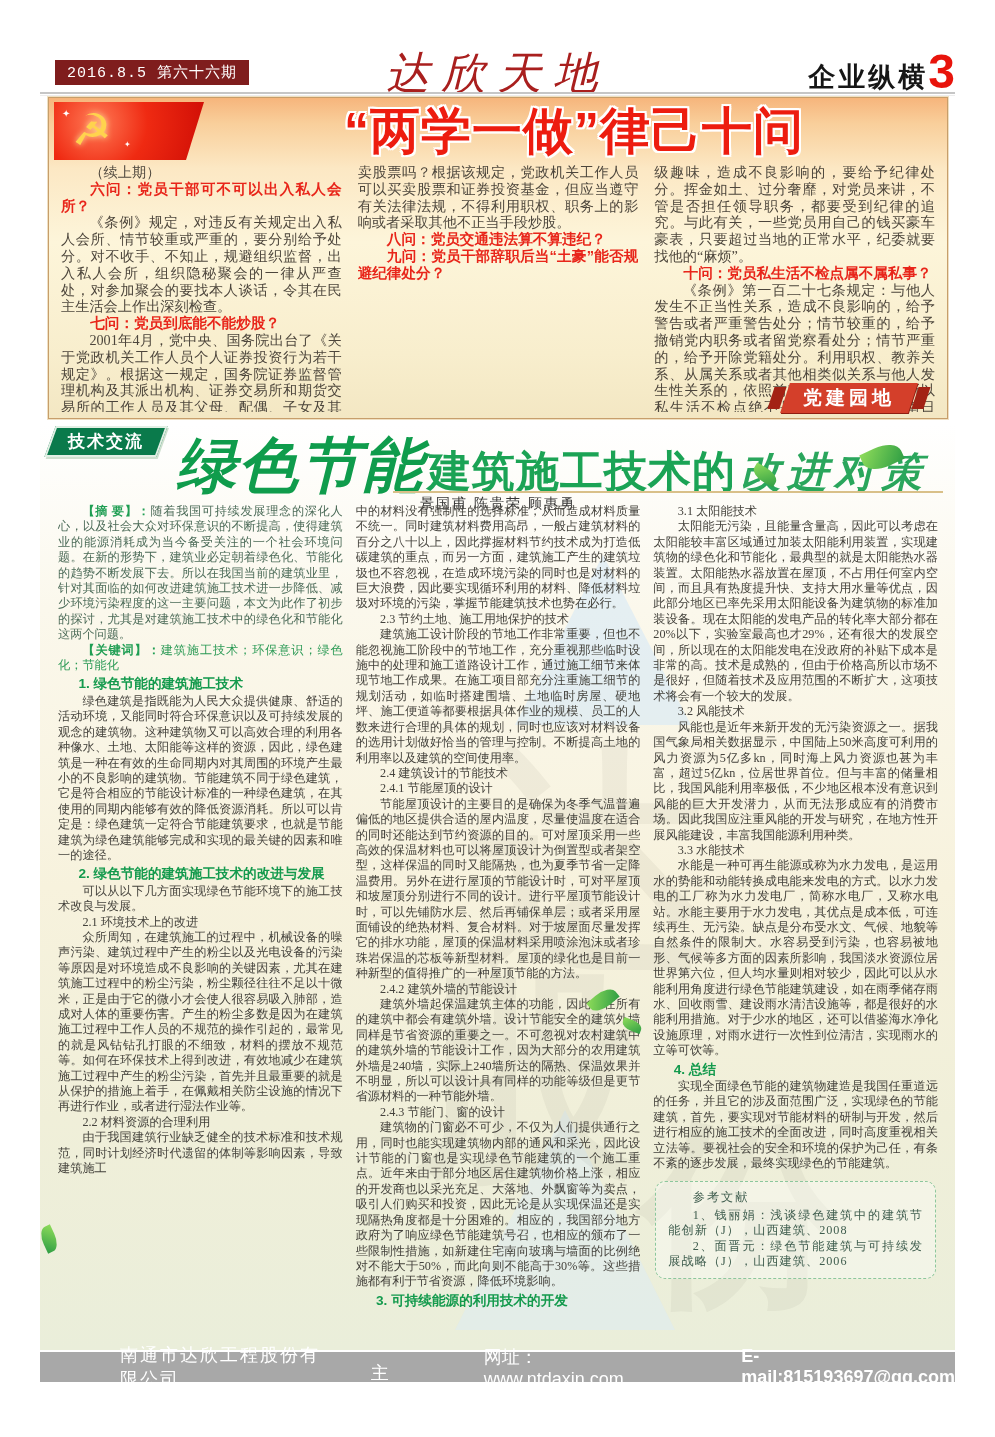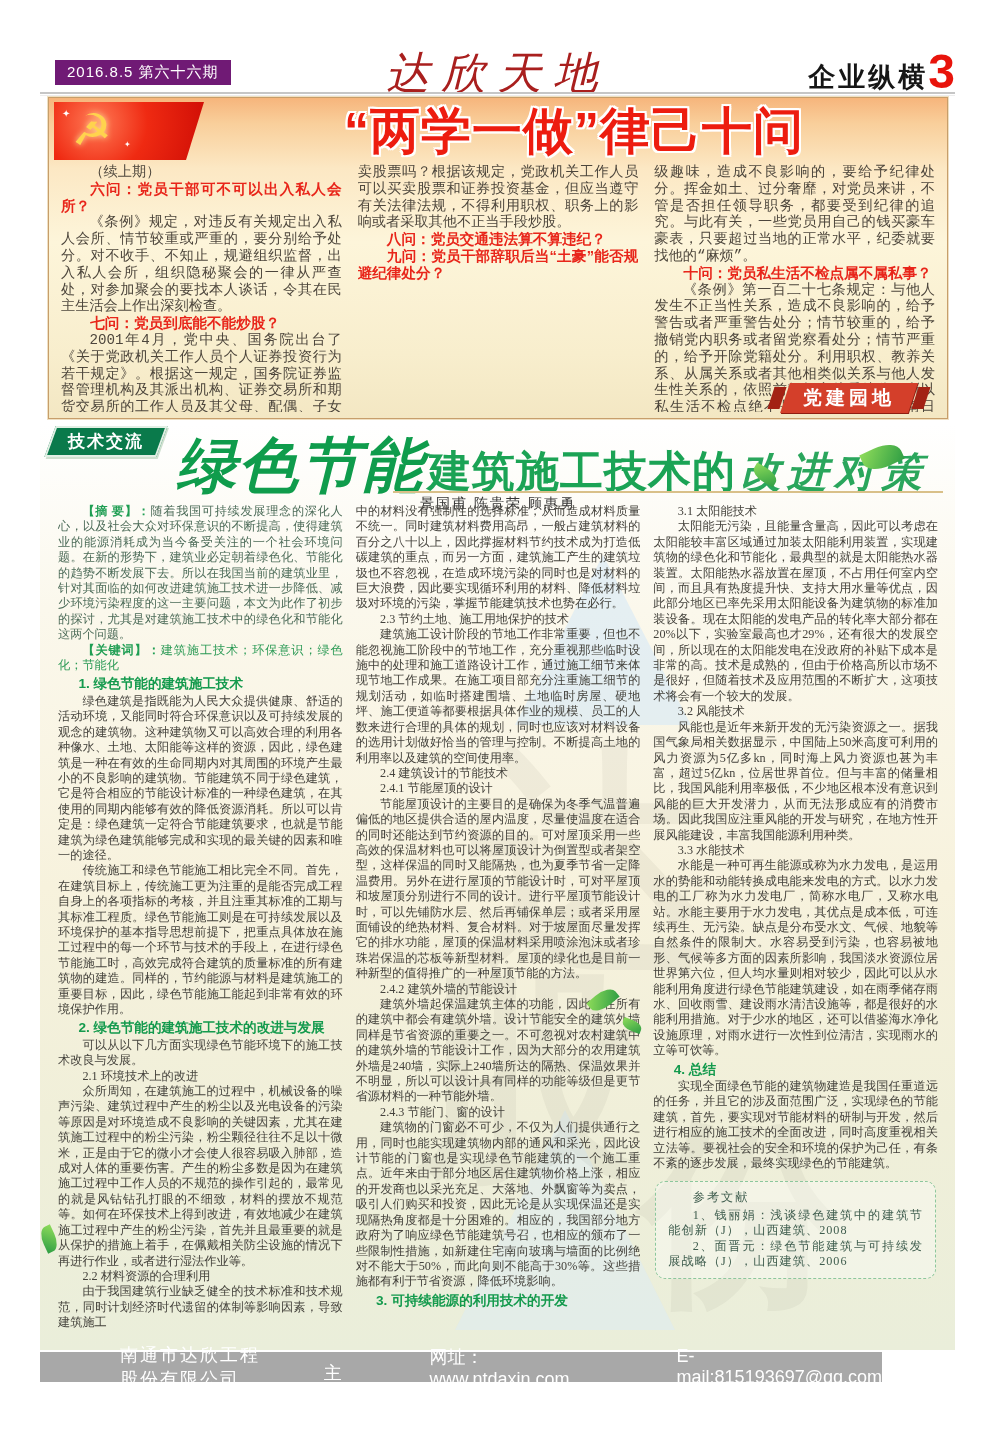--- a/index.html
+++ b/index.html
@@ -1,22 +1,22 @@
 <!DOCTYPE html>
 <html><head>
 <meta charset="utf-8">
 <style>
   html,body{margin:0;padding:0;}
   body{background:#fff;font-family:"Liberation Serif","DejaVu Serif",serif;}
   .page{position:relative;width:995px;height:1437px;background:#fff;overflow:hidden;margin:0 auto;}
 
   
   .hdr{position:absolute;left:40px;top:50px;width:915px;height:44px;}
-  .issue-box{position:absolute;left:15px;top:10px;background:#701a75;color:#fff;
-    font-family:Liberation Sans, sans-serif;font-size:15px;padding:3px 12px;letter-spacing:1px;}
+  .issue-box{position:absolute;left:15px;top:10px;background:#7f1d1d;color:#fff;
+    font-family:Liberation Mono, monospace;font-size:15px;padding:3px 12px;letter-spacing:1px;}
   .masthead{position:absolute;left:0;right:0;top:-6px;text-align:center;color:#a91f1e;
     font-family:"DejaVu Serif",serif;font-style:italic;font-weight:normal;font-size:44px;letter-spacing:12px;}
   .hdr-right{position:absolute;right:0;top:0;display:flex;align-items:flex-end;gap:0;}
   .section-name{font-family:"Liberation Sans",sans-serif;font-weight:900;font-size:27px;color:#161616;letter-spacing:3px;line-height:1.2;}
   .page-num{font-family:"Liberation Sans",sans-serif;font-weight:900;font-size:48px;color:#e8140c;line-height:0.9;}
   .hdr-rule{position:absolute;left:40px;top:92px;width:915px;border-top:2px solid #c6c6c6;border-bottom:1px solid #ededed;height:1px;}
 
   
   .a1{position:absolute;left:48px;top:97px;width:900px;height:322px;box-sizing:border-box;
       border:1px solid #c79e6b;outline:1px solid #efe0c2;
@@ -26,21 +26,21 @@
       clip-path:polygon(0 0,100% 0,88% 100%,0 100%);}
   .flag .emblem{position:absolute;left:18px;top:2px;font-size:44px;color:#ffd34d;text-shadow:0 0 6px #ffef9e;}
   .flag .spark1,.flag .spark2{position:absolute;color:#fff;font-size:10px;}
   .flag .spark1{left:8px;top:6px;}
   .flag .spark2{left:70px;top:38px;font-size:8px;}
   .a1-title{position:absolute;left:160px;right:8px;top:0px;text-align:center;
       font-family:"Liberation Sans",sans-serif;font-weight:900;font-size:50px;letter-spacing:1px;color:#ed1c0f;white-space:nowrap;
       text-shadow:-2px 0 #fff,2px 0 #fff,0 -2px #fff,0 2px #fff,-2px -2px #fff,2px 2px #fff,-2px 2px #fff,2px -2px #fff;}
   .a1-cols{position:absolute;left:12px;right:12px;top:66px;height:248px;display:flex;gap:16px;overflow:hidden;}
   .a1-cols .col{flex:1 1 0;overflow:hidden;font-size:14.2px;line-height:16.8px;color:#4d463c;}
-  .a1-cols .para{margin:0;text-align:justify;text-indent:2em;font-family:Liberation Mono, monospace;}
+  .a1-cols .para{margin:0;text-align:justify;text-indent:2em;}
   .a1-cols .t-pc{text-indent:0;}
   .a1-cols .t-h{color:#e8251a;font-weight:bold;font-family:"Liberation Sans",sans-serif;font-size:14.6px;}
   .pb-badge{position:absolute;right:18px;bottom:5px;z-index:3;}
   .pb-badge .wing{display:inline-block;width:12px;height:22px;background:#a32214;transform:skewX(-18deg);margin:0 2px;vertical-align:middle;}
   .pb-badge .core{display:inline-block;background:#d43f2a;color:#fff;transform:skewX(-18deg);
       font-family:"Liberation Sans",sans-serif;font-weight:bold;font-size:19px;letter-spacing:4px;
       padding:2px 18px;vertical-align:middle;box-shadow:1px 1px 0 #8f1d10;}
   .pb-badge .core span{display:inline-block;transform:skewX(18deg);}
 
   
@@ -64,26 +64,26 @@
   .a2-cols .t-pc{text-indent:0;}
   .a2-cols .t-abs{color:#4c6b58;}
   .a2-cols .t-abs .lbl,.a2-cols .t-kw .lbl{color:#1f9e53;font-weight:bold;}
   .a2-cols .t-kw{color:#2b9a55;}
   .a2-cols .t-g{color:#149a4d;font-weight:bold;font-family:"Liberation Sans",sans-serif;font-size:13.6px;text-indent:1.5em;margin:3px 0 2px;}
   .ref-box{margin:10px 2px 0 2px;border:1px dashed #8cc79c;border-radius:10px;padding:8px 12px;background:rgba(255,255,255,0.35);color:#3f5d4e;}
   .ref-box .para{margin:0;text-align:justify;text-indent:2em;letter-spacing:1px;}
   .ref-title{text-indent:2em;letter-spacing:2px;margin:0 0 2px;}
 
   
-  .footer-bar{position:absolute;left:40px;top:1352px;width:842px;height:30px;background:#a8a8a8;
+  .footer-bar{position:absolute;left:40px;top:1352px;width:915px;height:30px;background:#a8a8a8;
       display:flex;align-items:center;color:#fff;font-family:"Liberation Sans",sans-serif;font-size:18px;gap:27px;}
   .footer-bar .f-company{margin-left:80px;letter-spacing:2px;}
   .footer-bar .f-host{margin-left:22px;letter-spacing:2px;margin-top:36px;}
   .footer-bar .f-site{margin-left:55px;}
-  .footer-bar .f-email{margin-left:80px;}
+  .footer-bar .f-email{margin-left:80px;font-weight:bold;}
 
   
   .wm-tri{position:absolute;width:0;height:0;z-index:0;}
   .wm-tri.t1{left:515px;top:555px;border-left:88px solid transparent;border-right:88px solid transparent;border-bottom:170px solid #d8e9f6;opacity:.65;}
   .wm-tri.t2{left:455px;top:1110px;border-left:110px solid transparent;border-right:110px solid transparent;border-bottom:220px solid #dcebf5;opacity:.5;}
   .wm-char{position:absolute;z-index:0;font-family:"DejaVu Serif",serif;font-weight:bold;color:rgba(90,80,60,0.06);}
   .wm-char.c1{left:470px;top:700px;font-size:240px;}
   .wm-char.c2{left:420px;top:930px;font-size:220px;}
   .wm-char.c3{left:640px;top:1080px;font-size:200px;}
   .leaf{position:absolute;z-index:3;background:linear-gradient(135deg,#8fdc5a,#2f9e44);border-radius:0 60% 0 60%;}
@@ -159,21 +159,20 @@
         <span class="t-script">改进对策</span>
       </div>
       <div class="title-underline"></div>
       <div class="authors">景国甫 陈贵荣 顾惠勇</div>
       <div class="a2-cols">
         <div class="col">
             <p class="para t-abs"><span class="lbl">【摘 要】：</span>随着我国可持续发展理念的深化人心，以及社会大众对环保意识的不断提高，使得建筑业的能源消耗成为当今备受关注的一个社会环境问题。在新的形势下，建筑业必定朝着绿色化、节能化的趋势不断发展下去。所以在我国当前的建筑业里，针对其面临的如何改进建筑施工技术进一步降低、减少环境污染程度的这一主要问题，本文为此作了初步的探讨，尤其是对建筑施工技术中的绿色化和节能化这两个问题。</p>
             <p class="para t-kw"><span class="lbl">【关键词】：</span>建筑施工技术；环保意识；绿色化；节能化</p>
             <p class="para t-g">1. 绿色节能的建筑施工技术</p>
             <p class="para t-p">绿色建筑是指既能为人民大众提供健康、舒适的活动环境，又能同时符合环保意识以及可持续发展的观念的建筑物。这种建筑物又可以高效合理的利用各种像水、土地、太阳能等这样的资源，因此，绿色建筑是一种在有效的生命同期内对其周围的环境产生最小的不良影响的建筑物。节能建筑不同于绿色建筑，它是符合相应的节能设计标准的一种绿色建筑，在其使用的同期内能够有效的降低资源消耗。所以可以肯定是：绿色建筑一定符合节能建筑要求，也就是节能建筑为绿色建筑能够完成和实现的最关键的因素和唯一的途径。</p>
-            <p class="para t-p">传统施工和绿色节能施工相比完全不同。首先，在建筑目标上，传统施工更为注重的是能否完成工程自身上的各项指标的考核，并且注重其标准的工期与其标准工程质。绿色节能施工则是在可持续发展以及环境保护的基本指导思想前提下，把重点具体放在施工过程中的每一个环节与技术的手段上，在进行绿色节能施工时，高效完成符合建筑的质量标准的所有建筑物的建造。同样的，节约能源与材料是建筑施工的重要目标，因此，绿色节能施工能起到非常有效的环境保护作用。</p>
             <p class="para t-g">2. 绿色节能的建筑施工技术的改进与发展</p>
             <p class="para t-p">可以从以下几方面实现绿色节能环境下的施工技术改良与发展。</p>
             <p class="para t-s">2.1 环境技术上的改进</p>
             <p class="para t-p">众所周知，在建筑施工的过程中，机械设备的噪声污染、建筑过程中产生的粉尘以及光电设备的污染等原因是对环境造成不良影响的关键因素，尤其在建筑施工过程中的粉尘污染，粉尘颗径往往不足以十微米，正是由于它的微小才会使人很容易吸入肺部，造成对人体的重要伤害。产生的粉尘多数是因为在建筑施工过程中工作人员的不规范的操作引起的，最常见的就是风钻钻孔打眼的不细致，材料的摆放不规范等。如何在环保技术上得到改进，有效地减少在建筑施工过程中产生的粉尘污染，首先并且最重要的就是从保护的措施上着手，在佩戴相关防尘设施的情况下再进行作业，或者进行湿法作业等。</p>
             <p class="para t-s">2.2 材料资源的合理利用</p>
             <p class="para t-p">由于我国建筑行业缺乏健全的技术标准和技术规范，同时计划经济时代遗留的体制等影响因素，导致建筑施工</p>
           </div>
         <div class="col">
             <p class="para t-pc">中的材料没有强制性的选择标准，从而造成材料质量不统一。同时建筑材料费用高昂，一般占建筑材料的百分之八十以上，因此撑握材料节约技术成为打造低碳建筑的重点，而另一方面，建筑施工产生的建筑垃圾也不容忽视，在造成环境污染的同时也是对材料的巨大浪费，因此要实现循环利用的材料、降低材料垃圾对环境的污染，掌握节能建筑技术也势在必行。</p>
             <p class="para t-s">2.3 节约土地、施工用地保护的技术</p>

